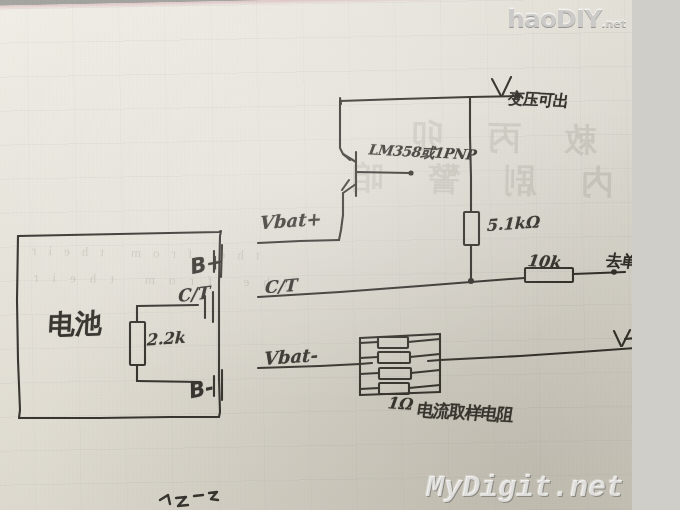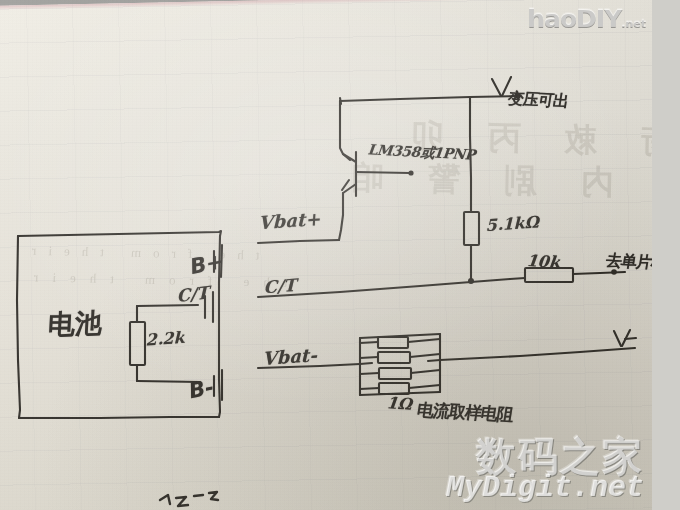--- a/index.html
+++ b/index.html
@@ -5,21 +5,20 @@
 <style>
   html,body{margin:0;padding:0;}
   body{
     width:680px;height:510px;overflow:hidden;
     font-family:"Liberation Sans", sans-serif;
     background:#cfcec9;
   }
   #photo{
     position:relative;width:632px;height:510px;overflow:hidden;
     background:#cdccc7;
-    padding-left:20px;
   }
   
   .desk{
     position:absolute;left:0;top:0;width:680px;height:34px;
     background:linear-gradient(180deg,#9a9a97 0%, #a2a29e 60%, #8e8d89 100%);
   }
   
   .paper{
     position:absolute;left:-16px;top:6px;width:716px;height:520px;
     background:
@@ -305,17 +304,16 @@
   <div class="hw sk5" style="left:417px;top:404px;font-size:17px;letter-spacing:-1px;">电流取样电阻</div>
 
   <div class="lighting"></div>
   <div class="grain"></div>
 
   <div class="wm" id="wm-top">
     <span>haoDIY</span><span class="suffix">.net</span>
   </div>
 
   <div class="wm" id="wm-bot">
-    <span class="cn">数码之家</span>
     <span class="en">MyDigit.net</span>
   </div>
 
 </div>
 
 </body></html>

